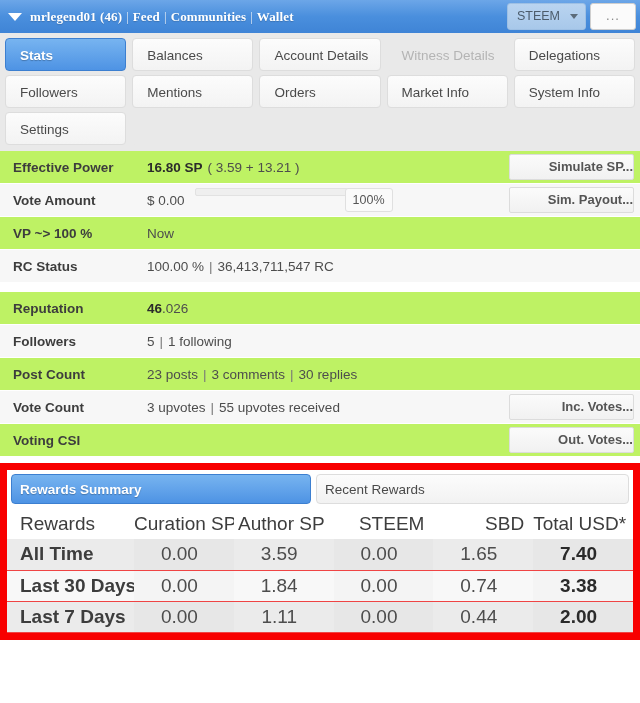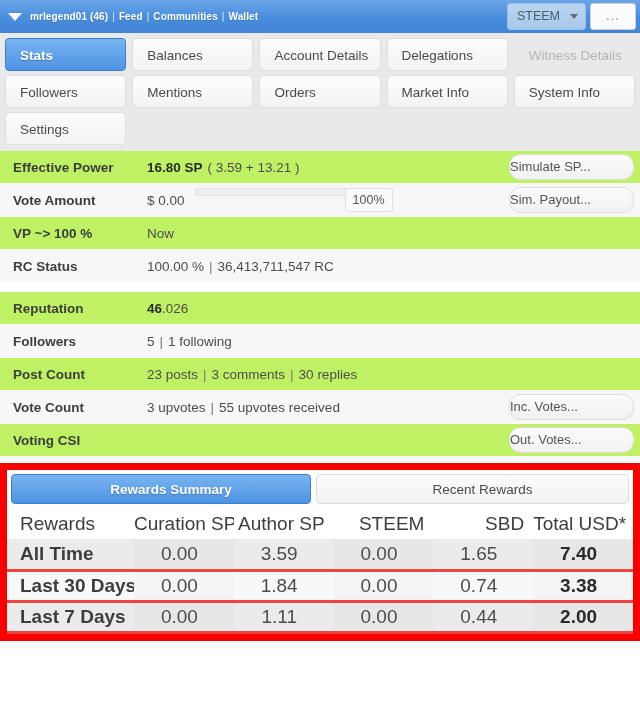--- a/index.html
+++ b/index.html
@@ -30,25 +30,26 @@
   .topbar-caret {
     width: 0; height: 0;
     border-left: 7px solid transparent;
     border-right: 7px solid transparent;
     border-top: 8px solid #ffffff;
     margin-right: 8px;
     flex: none;
   }
   .topbar-links {
     color: #ffffff;
-    font-size: 10px;
+    font-size: 13px;
     font-weight: bold;
     white-space: nowrap;
     letter-spacing: 0.1px;
     text-shadow: 0 1px 1px rgba(0,0,0,0.18);
+    font-family: Liberation Serif, serif;
   }
   .topbar-links .sep {
     font-weight: normal;
     opacity: 0.85;
     padding: 0 4px;
   }
   .topbar-right {
     position: absolute;
     right: 4px;
     top: 3px;
@@ -162,26 +163,27 @@
   .stat-value .muted { color: #777777; padding: 0 5px; }
 
   .side-btn {
     position: absolute;
     right: 6px;
     top: 3px;
     width: 125px;
     height: 26px;
     line-height: 24px;
     box-sizing: border-box;
-    text-align: left;
+    text-align: right;
     background: linear-gradient(to bottom, #fbfbfb, #f1f1f1);
     border: 1px solid #dcdcdc;
-    border-radius: 11px;
+    border-radius: 2px;
     font-size: 13px;
     color: #555555;
+    font-weight: bold;
   }
 
   .slider-wrap {
     display: flex;
     align-items: flex-start;
     margin-left: 10px;
     position: relative;
   }
   .slider-track {
     width: 180px;
@@ -216,25 +218,24 @@
     display: flex;
     gap: 5px;
     padding: 4px 4px 4px 4px;
     background: #ffffff;
     box-sizing: border-box;
   }
   .rwd-tab {
     height: 30px;
     line-height: 30px;
     box-sizing: border-box;
-    padding-left: 20px;
+    padding-left: 8px;
     font-size: 13.5px;
     border-radius: 4px;
     white-space: nowrap;
-    text-align: center;
   }
   .rwd-tab.active {
     width: 300px;
     flex: none;
     background: linear-gradient(to bottom, #77b4f0 0%, #4e93e4 100%);
     border: 1px solid #3c7fd0;
     color: #ffffff;
     font-weight: bold;
     text-shadow: 0 1px 1px rgba(0,0,0,0.25);
   }
@@ -273,21 +274,21 @@
   }
   table.rwd th.lbl { font-weight: normal; }
   table.rwd td {
     text-align: center;
     color: #4d4d4d;
   }
   table.rwd td.total { font-weight: bold; color: #2b2b2b; }
   table.rwd tr.r-odd td { background: #ebebeb; }
   table.rwd tr.r-even td { background: #f8f8f8; }
   table.rwd tr.r-odd td.shade, table.rwd tr.r-even td.shade { filter: brightness(0.985); }
-  table.rwd tr td { border-bottom: 3px solid #ef4444; }
+  table.rwd tr td { border-bottom: 1px solid #ef4444; }
   .bottom-fill { height: 11px; background: #ffffff; }
 </style>
 </head>
 <body>
 
 <div class="topbar">
   <div class="topbar-caret"></div>
   <div class="topbar-links">
     <span>mrlegend01 (46)</span><span class="sep">|</span><span>Feed</span><span class="sep">|</span><span>Communities</span><span class="sep">|</span><span>Wallet</span>
   </div>
@@ -297,22 +298,22 @@
       <span class="tri"></span>
     </div>
     <div class="dots-btn">...</div>
   </div>
 </div>
 
 <div class="tabgrid">
   <div class="tab active">Stats</div>
   <div class="tab">Balances</div>
   <div class="tab">Account Details</div>
+  <div class="tab disabled">Witness Details</div>
   <div class="tab">Delegations</div>
-  <div class="tab disabled">Witness Details</div>
   <div class="tab">Followers</div>
   <div class="tab">Mentions</div>
   <div class="tab">Orders</div>
   <div class="tab">Market Info</div>
   <div class="tab">System Info</div>
   <div class="tab">Settings</div>
   <div class="tab empty"></div>
 </div>
 
 <div class="statblock">

